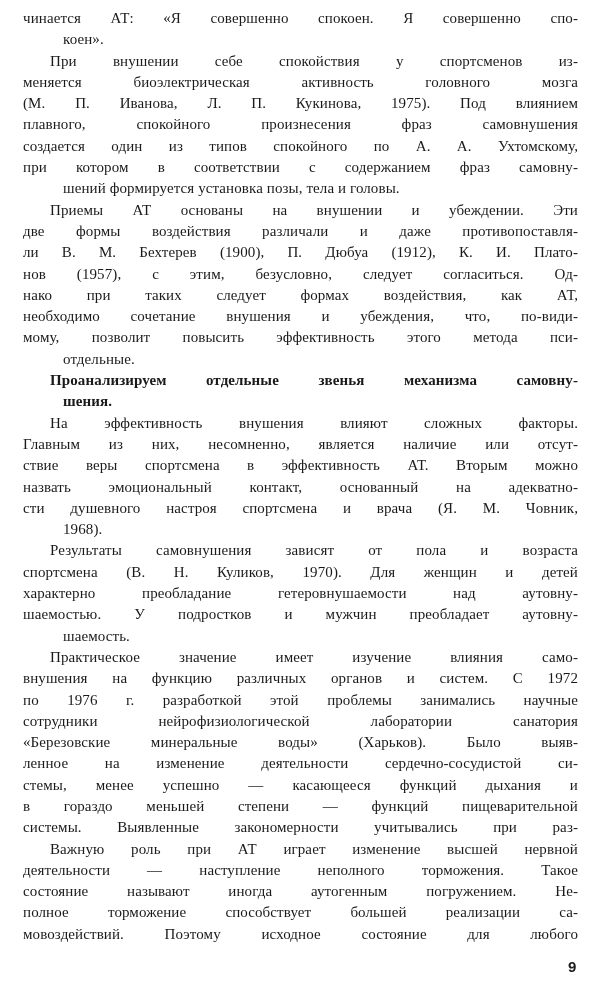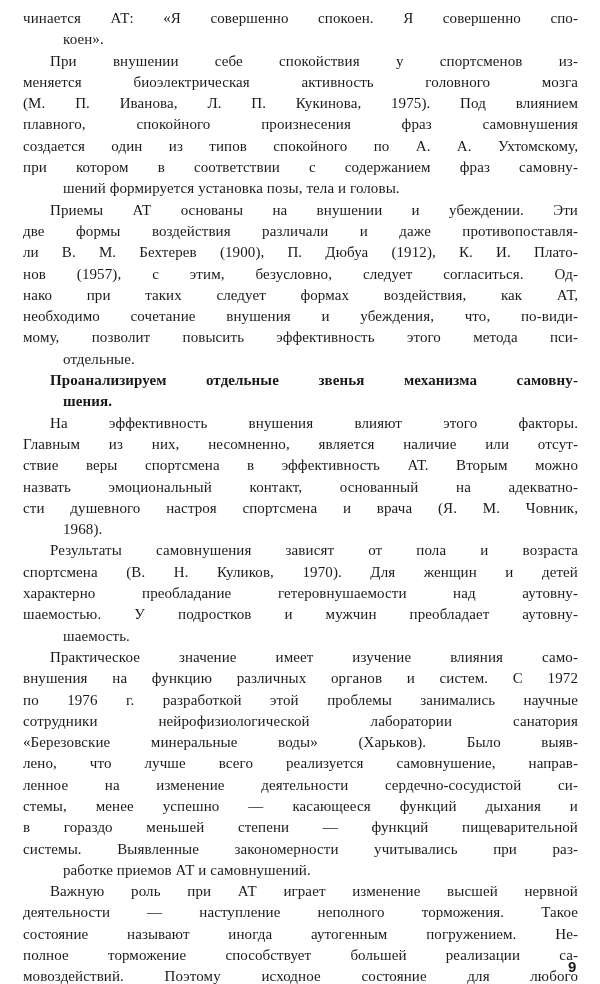--- a/index.html
+++ b/index.html
@@ -82,21 +82,21 @@
     <span class="line">мому, позволит повысить эффективность этого метода пси-</span>
     <span class="line last">отдельные.</span>
   </div>
 
   <div>
     <span class="line indent bold">Проанализируем отдельные звенья механизма самовну-</span>
     <span class="line last bold">шения.</span>
   </div>
 
   <div>
-    <span class="line indent">На эффективность внушения влияют этого факторы.</span>
+    <span class="line indent">На эффективность внушения влияют сложных факторы.</span>
     <span class="line">Главным из них, несомненно, является наличие или отсут-</span>
     <span class="line">ствие веры спортсмена в эффективность АТ. Вторым можно</span>
     <span class="line">назвать эмоциональный контакт, основанный на адекватно-</span>
     <span class="line">сти душевного настроя спортсмена и врача (Я. М. Човник,</span>
     <span class="line last">1968).</span>
   </div>
 
   <div>
     <span class="line indent">Результаты самовнушения зависят от пола и возраста</span>
     <span class="line">спортсмена (В. Н. Куликов, 1970). Для женщин и детей</span>
@@ -104,26 +104,24 @@
     <span class="line">шаемостью. У подростков и мужчин преобладает аутовну-</span>
     <span class="line last">шаемость.</span>
   </div>
 
   <div>
     <span class="line indent">Практическое значение имеет изучение влияния само-</span>
     <span class="line">внушения на функцию различных органов и систем. С 1972</span>
     <span class="line">по 1976 г. разработкой этой проблемы занимались научные</span>
     <span class="line">сотрудники нейрофизиологической лаборатории санатория</span>
     <span class="line">«Березовские минеральные воды» (Харьков). Было выяв-</span>
-    <span class="line">лено, что лучше всего реализуется самовнушение, направ-</span>
     <span class="line">ленное на изменение деятельности сердечно-сосудистой си-</span>
     <span class="line">стемы, менее успешно — касающееся функций дыхания и</span>
     <span class="line">в гораздо меньшей степени — функций пищеварительной</span>
     <span class="line">системы. Выявленные закономерности учитывались при раз-</span>
-    <span class="line last">работке приемов АТ и самовнушений.</span>
   </div>
 
   <div>
     <span class="line indent">Важную роль при АТ играет изменение высшей нервной</span>
     <span class="line">деятельности — наступление неполного торможения. Такое</span>
     <span class="line">состояние называют иногда аутогенным погружением. Не-</span>
     <span class="line">полное торможение способствует большей реализации са-</span>
     <span class="line">мовоздействий. Поэтому исходное состояние для любого</span>
   </div>
 

